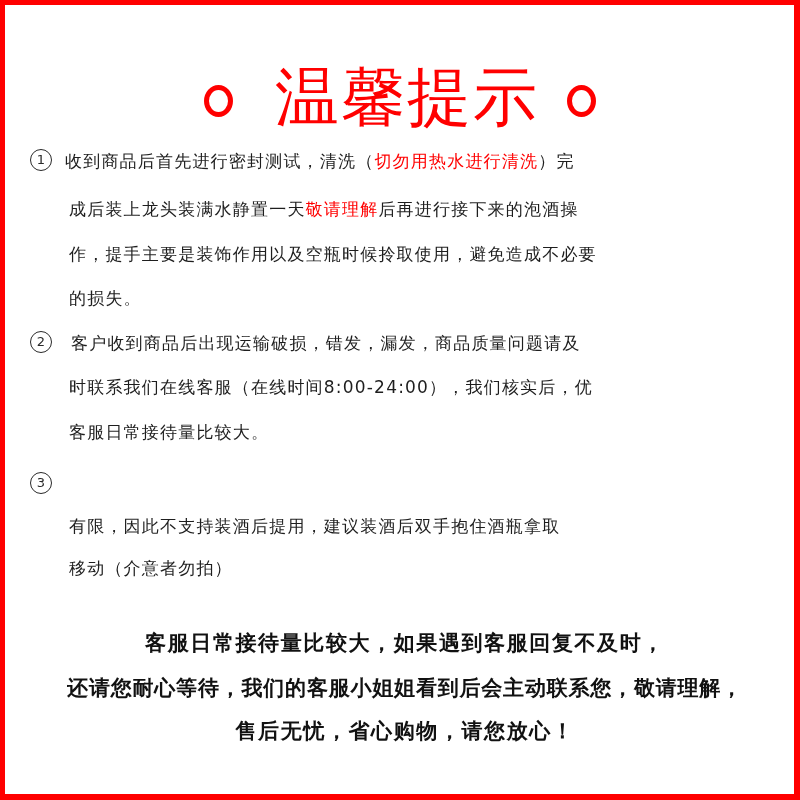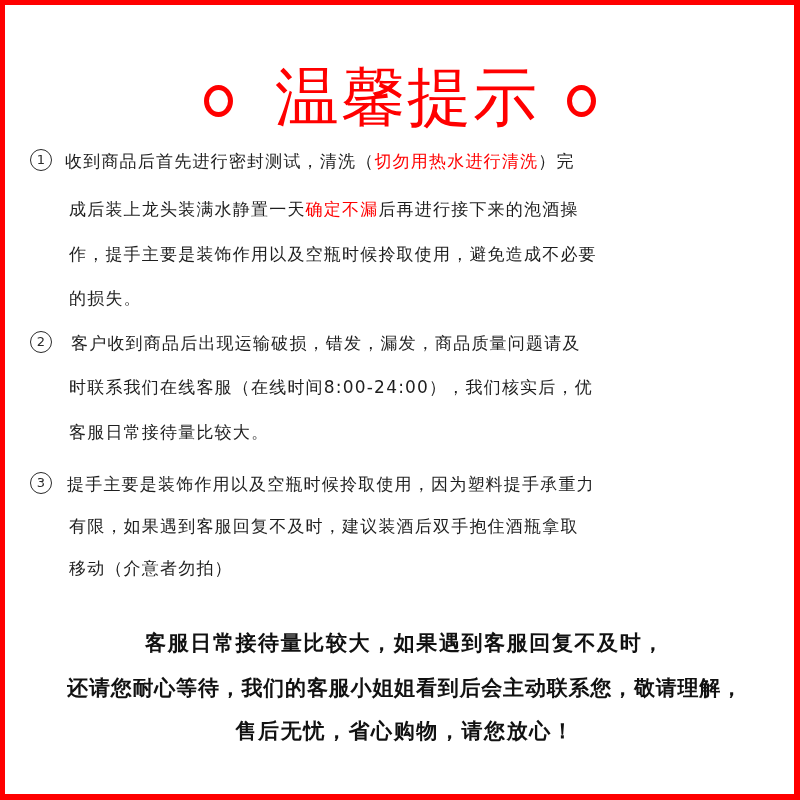--- a/index.html
+++ b/index.html
@@ -94,30 +94,29 @@
 <div class="frame">
 
   <div class="title-row">
     <span class="title-dot left"></span>
     <span class="title-text">温馨提示</span>
     <span class="title-dot right"></span>
   </div>
 
   <span class="num" style="top:144px;">1</span>
   <div class="line" style="top:143px;left:60px;"><span>收到商品后首先进行密封测试，清洗（</span><span class="red">切勿用热水进行清洗</span><span>）完</span></div>
-  <div class="line" style="top:191px;"><span>成后装上龙头装满水静置一天</span><span class="red">确定不漏</span><span>后再进行接下来的泡酒操</span></div>
+  <div class="line" style="top:191px;"><span>成后装上龙头装满水静置一天</span><span class="red">敬请理解</span><span>后再进行接下来的泡酒操</span></div>
   <div class="line" style="top:236px;">作，提手主要是装饰作用以及空瓶时候拎取使用，避免造成不必要</div>
   <div class="line" style="top:280px;">的损失。</div>
 
   <span class="num" style="top:326px;">2</span>
   <div class="line" style="top:325px;left:66px;">客户收到商品后出现运输破损，错发，漏发，商品质量问题请及</div>
   <div class="line" style="top:369px;">时联系我们在线客服（在线时间8:00-24:00），我们核实后，优</div>
   <div class="line" style="top:414px;">客服日常接待量比较大。</div>
 
   <span class="num" style="top:467px;">3</span>
-  <div class="line" style="top:466px;left:62px;">提手主要是装饰作用以及空瓶时候拎取使用，因为塑料提手承重力</div>
-  <div class="line" style="top:508px;">有限，如果遇到客服回复不及时，建议装酒后双手抱住酒瓶拿取</div>
+  <div class="line" style="top:508px;">有限，因此不支持装酒后提用，建议装酒后双手抱住酒瓶拿取</div>
   <div class="line" style="top:550px;">移动（介意者勿拍）</div>
 
   <div class="bold-line" style="top:625px;">客服日常接待量比较大，如果遇到客服回复不及时，</div>
   <div class="bold-line" style="top:670px;letter-spacing:0.8px;">还请您耐心等待，我们的客服小姐姐看到后会主动联系您，敬请理解，</div>
   <div class="bold-line" style="top:713px;">售后无忧，省心购物，请您放心！</div>
 </div>
 
 </body></html>

